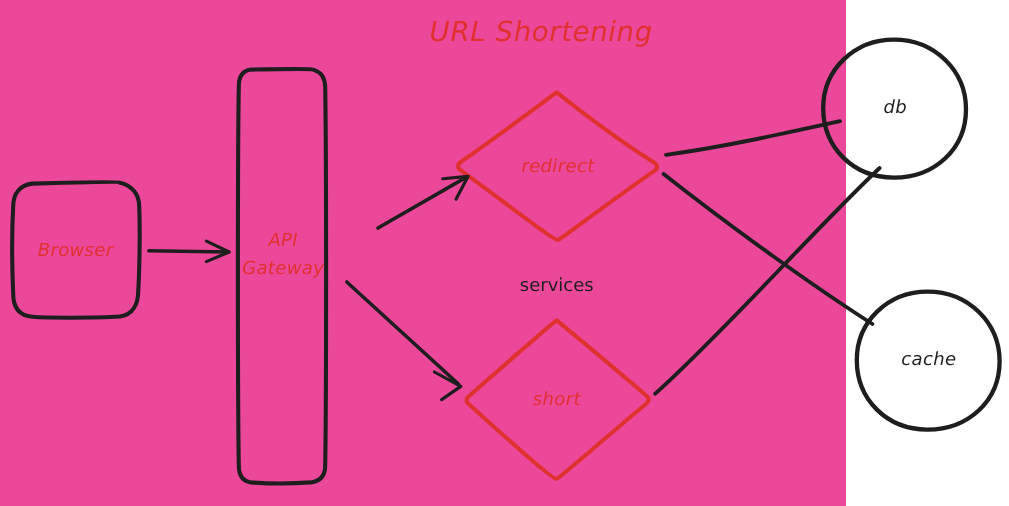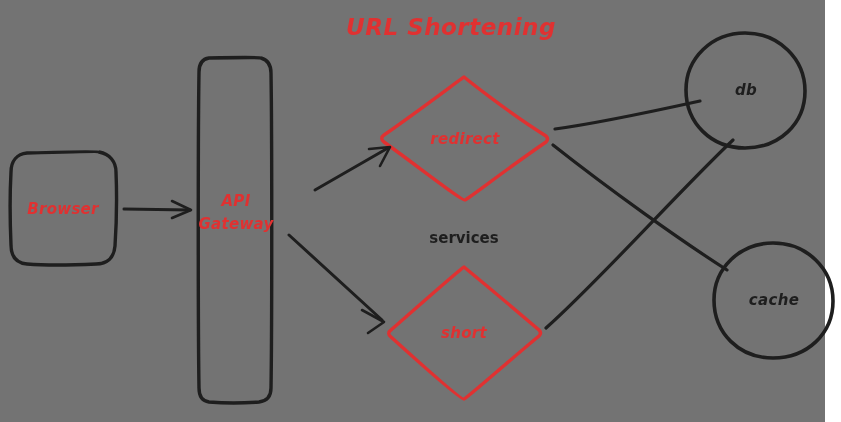--- a/index.html
+++ b/index.html
@@ -8,24 +8,23 @@
     background: #ffffff;
   }
   body {
     width: 841px;
     height: 422px;
     overflow: hidden;
     font-family: "DejaVu Sans", sans-serif;
   }
   #diagram-root {
     position: relative;
-    width: 825px;
+    width: 705px;
     height: 422px;
-    background: #737373;
-    font-weight: bold;
+    background: #ec4899;
   }
   svg#diagram-canvas {
     display: block;
     width: 841px;
     height: 422px;
   }
   .node-label {
     font-family: "DejaVu Sans", sans-serif;
     font-size: 15px;
     font-style: italic;

